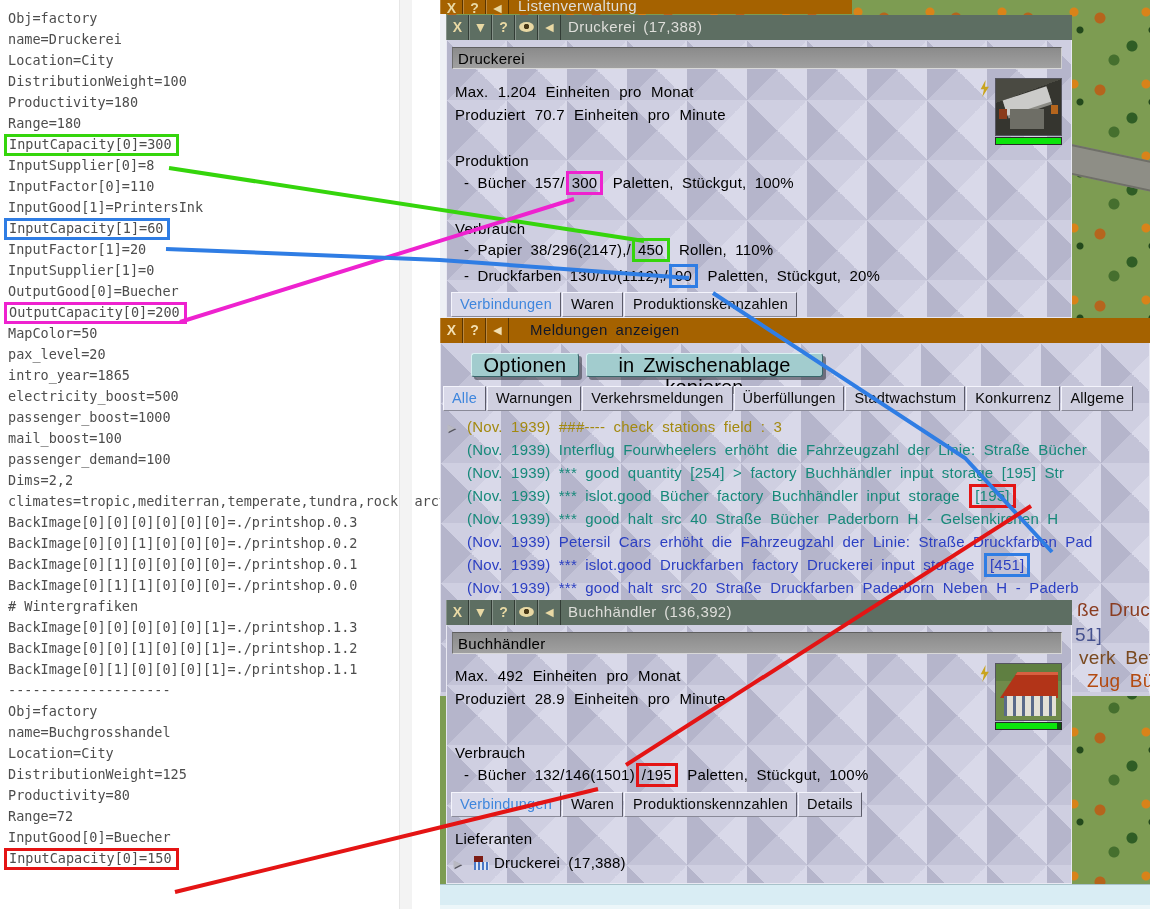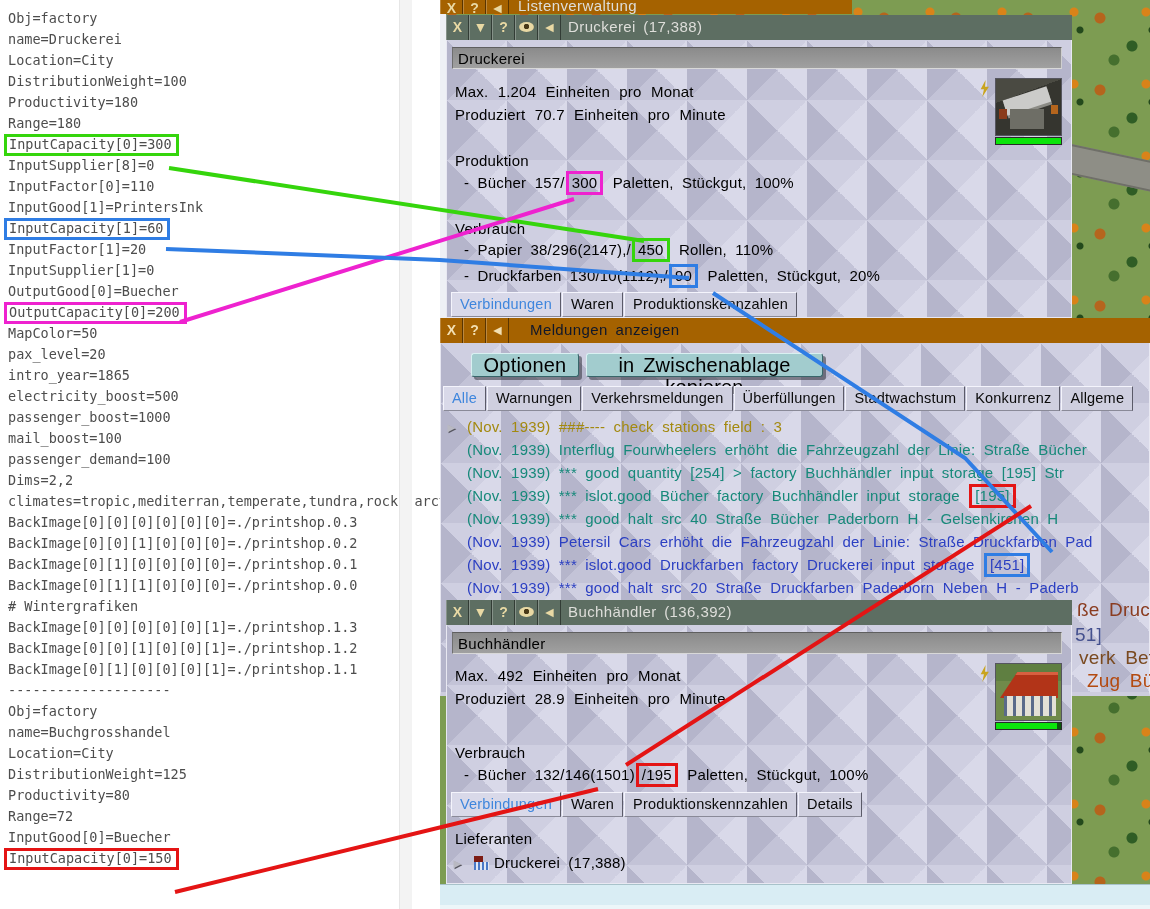--- a/index.html
+++ b/index.html
@@ -123,21 +123,21 @@
 
   <div class="editor">
     <div id="config-lines">
         <div class="cfg-line">Obj=factory</div>
         <div class="cfg-line">name=Druckerei</div>
         <div class="cfg-line">Location=City</div>
         <div class="cfg-line">DistributionWeight=100</div>
         <div class="cfg-line">Productivity=180</div>
         <div class="cfg-line">Range=180</div>
         <div class="cfg-line"><span class="cfg-box" style="border-color: rgb(53, 213, 12); text-align: center;">InputCapacity[0]=300</span></div>
-        <div class="cfg-line">InputSupplier[8]=0</div>
+        <div class="cfg-line">InputSupplier[0]=8</div>
         <div class="cfg-line">InputFactor[0]=110</div>
         <div class="cfg-line">InputGood[1]=PrintersInk</div>
         <div class="cfg-line"><span class="cfg-box" style="border-color: rgb(47, 125, 228);">InputCapacity[1]=60</span></div>
         <div class="cfg-line">InputFactor[1]=20</div>
         <div class="cfg-line">InputSupplier[1]=0</div>
         <div class="cfg-line">OutputGood[0]=Buecher</div>
         <div class="cfg-line"><span class="cfg-box" style="border-color: rgb(238, 34, 207);">OutputCapacity[0]=200</span></div>
         <div class="cfg-line">MapColor=50</div>
         <div class="cfg-line">pax_level=20</div>
         <div class="cfg-line">intro_year=1865</div>

